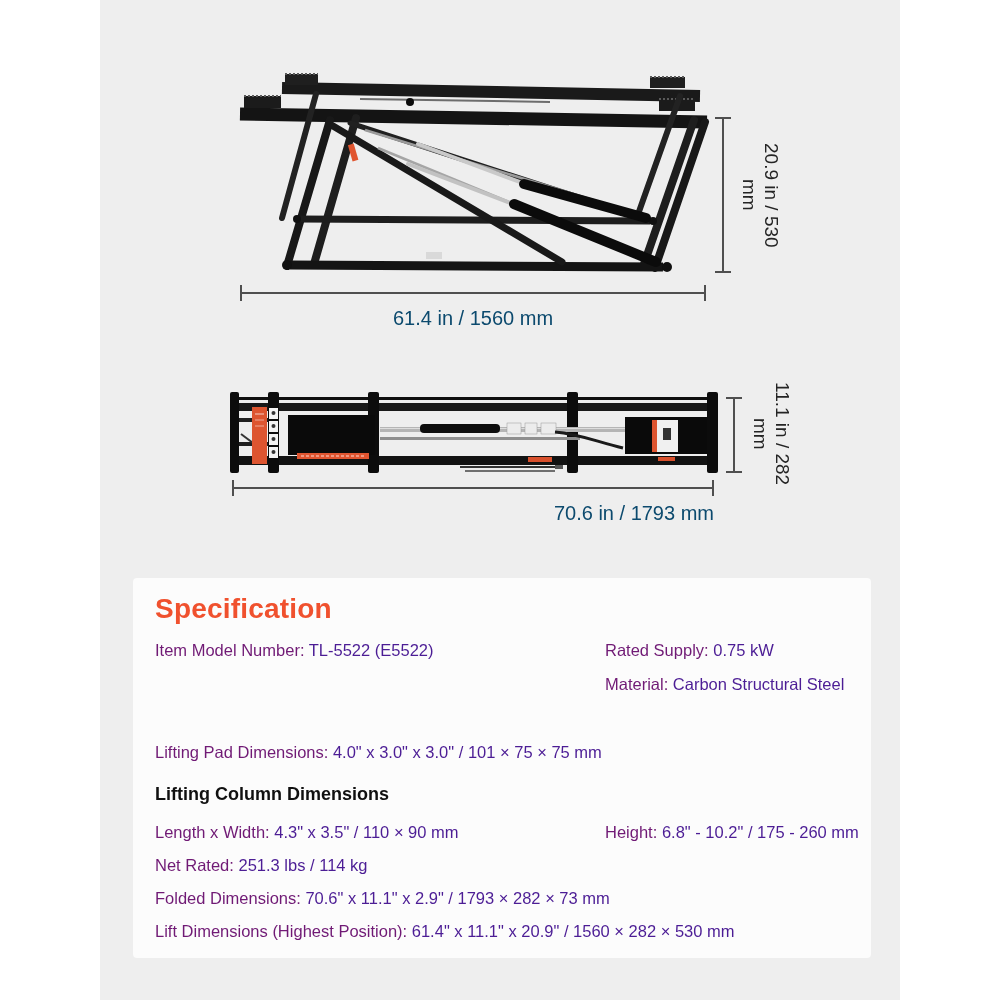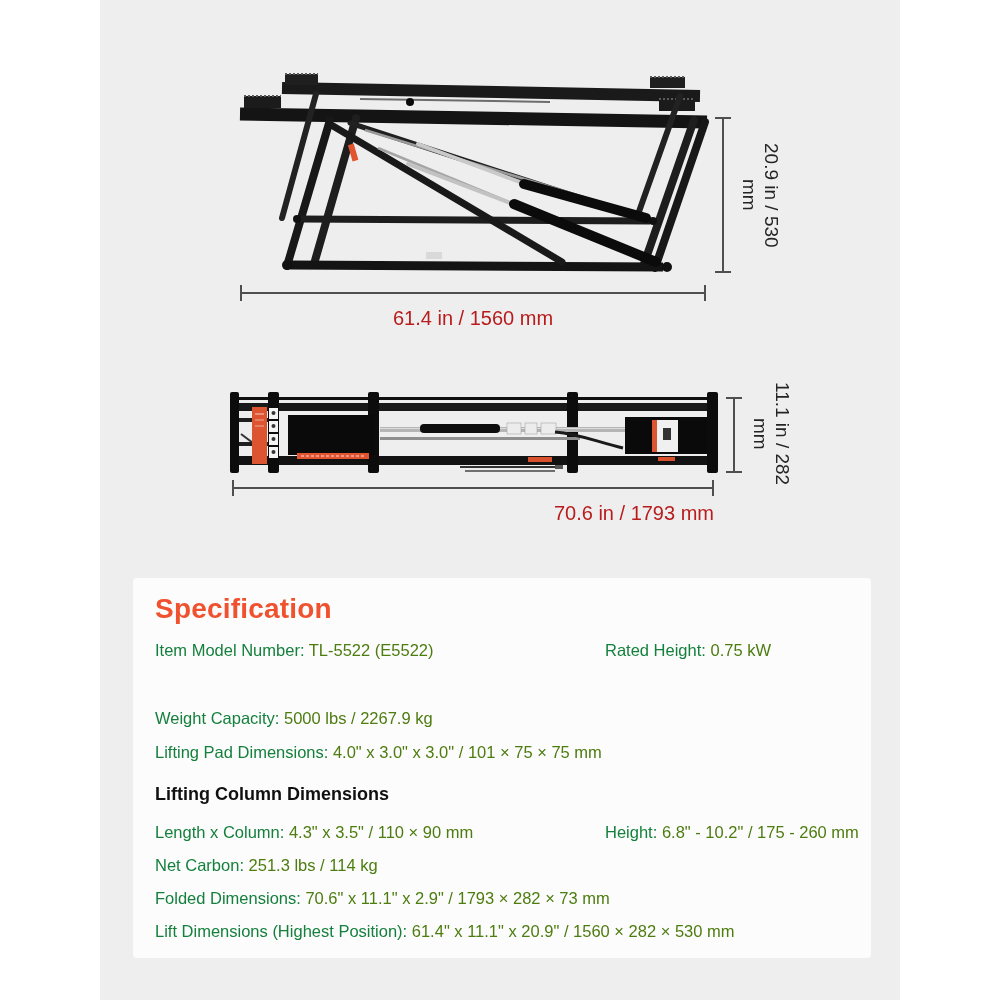--- a/index.html
+++ b/index.html
@@ -13,30 +13,30 @@
   
   .dim-v{position:absolute;width:2px;background:#4f4f4f;}
   .dim-v::before,.dim-v::after{content:"";position:absolute;left:-7px;width:16px;height:2px;background:#4f4f4f;}
   .dim-v::before{top:0;}
   .dim-v::after{bottom:0;}
   .dim-h{position:absolute;height:2px;background:#4f4f4f;}
   .dim-h::before,.dim-h::after{content:"";position:absolute;top:-7px;width:2px;height:16px;background:#4f4f4f;}
   .dim-h::before{left:0;}
   .dim-h::after{right:0;}
 
-  .dim-label-h{position:absolute;text-align:center;font-size:20px;color:#b91c1c;}
+  .dim-label-h{position:absolute;text-align:center;font-size:20px;color:#0c4a6e;}
   .dim-label-v{position:absolute;writing-mode:vertical-rl;text-align:center;font-size:19px;color:#242424;display:flex;align-items:center;justify-content:center;}
 
   
   .spec-panel{position:absolute;left:133px;top:578px;width:738px;height:380px;background:#fcfcfc;border-radius:4px;}
   .spec-title{position:absolute;left:22px;top:15px;font-size:28px;font-weight:bold;color:#f0512e;letter-spacing:.2px;}
   .spec-subtitle{position:absolute;left:22px;font-size:18px;font-weight:bold;color:#101010;}
   .spec-row{position:absolute;font-size:16.5px;white-space:nowrap;line-height:20px;height:20px;}
-  .spec-row .lbl{color:#15803d;}
-  .spec-row .val{color:#4d7c0f;}
+  .spec-row .lbl{color:#701a75;}
+  .spec-row .val{color:#4c1d95;}
   .col-left{left:22px;}
   .col-right{left:472px;}
 </style>
 </head>
 <body>
 
 <div class="stage">
   <div class="gray-backdrop"></div>
 
   <svg class="fig" style="left:230px;top:68px;" width="490" height="215" viewBox="0 0 490 215">
@@ -150,38 +150,38 @@
   <div class="dim-label-v" style="left:749px;top:372px;height:124px;">11.1 in / 282 mm</div>
   <div class="dim-h" style="left:232px;top:487px;width:482px;"></div>
   <div class="dim-label-h" style="left:232px;top:502px;width:482px;text-align:right;">70.6 in / 1793 mm</div>
 
   <div class="spec-panel">
     <div class="spec-title">Specification</div>
 
     <div class="spec-row col-left" style="top:62px;">
       <span class="lbl">Item Model Number: </span><span class="val">TL-5522 (E5522)</span>
     </div>
-    <div class="spec-row col-left" style="top:130px;">
-      <span class="lbl">Weight Capacity: </span><span class="val">5000 lbs / 2267.9 kg</span>
-    </div>
     <div class="spec-row col-left" style="top:164px;">
       <span class="lbl">Lifting Pad Dimensions: </span><span class="val">4.0" x 3.0" x 3.0" / 101 × 75 × 75 mm</span>
     </div>
 
     <div class="spec-row col-right" style="top:62px;">
-      <span class="lbl">Rated Height: </span><span class="val">0.75 kW</span>
+      <span class="lbl">Rated Supply: </span><span class="val">0.75 kW</span>
+    </div>
+    <div class="spec-row col-right" style="top:96px;">
+      <span class="lbl">Material: </span><span class="val">Carbon Structural Steel</span>
     </div>
 
     <div class="spec-subtitle" style="top:206px;">Lifting Column Dimensions</div>
 
     <div class="spec-row col-left" style="top:244px;">
-      <span class="lbl">Length x Column: </span><span class="val">4.3" x 3.5" / 110 × 90 mm</span>
+      <span class="lbl">Length x Width: </span><span class="val">4.3" x 3.5" / 110 × 90 mm</span>
     </div>
     <div class="spec-row col-left" style="top:277px;">
-      <span class="lbl">Net Carbon: </span><span class="val">251.3 lbs / 114 kg</span>
+      <span class="lbl">Net Rated: </span><span class="val">251.3 lbs / 114 kg</span>
     </div>
     <div class="spec-row col-left" style="top:310px;">
       <span class="lbl">Folded Dimensions: </span><span class="val">70.6" x 11.1" x 2.9" / 1793 × 282 × 73 mm</span>
     </div>
     <div class="spec-row col-left" style="top:343px;">
       <span class="lbl">Lift Dimensions (Highest Position): </span><span class="val">61.4" x 11.1" x 20.9" / 1560 × 282 × 530 mm</span>
     </div>
 
     <div class="spec-row col-right" style="top:244px;">
       <span class="lbl">Height: </span><span class="val">6.8" - 10.2" / 175 - 260 mm</span>

